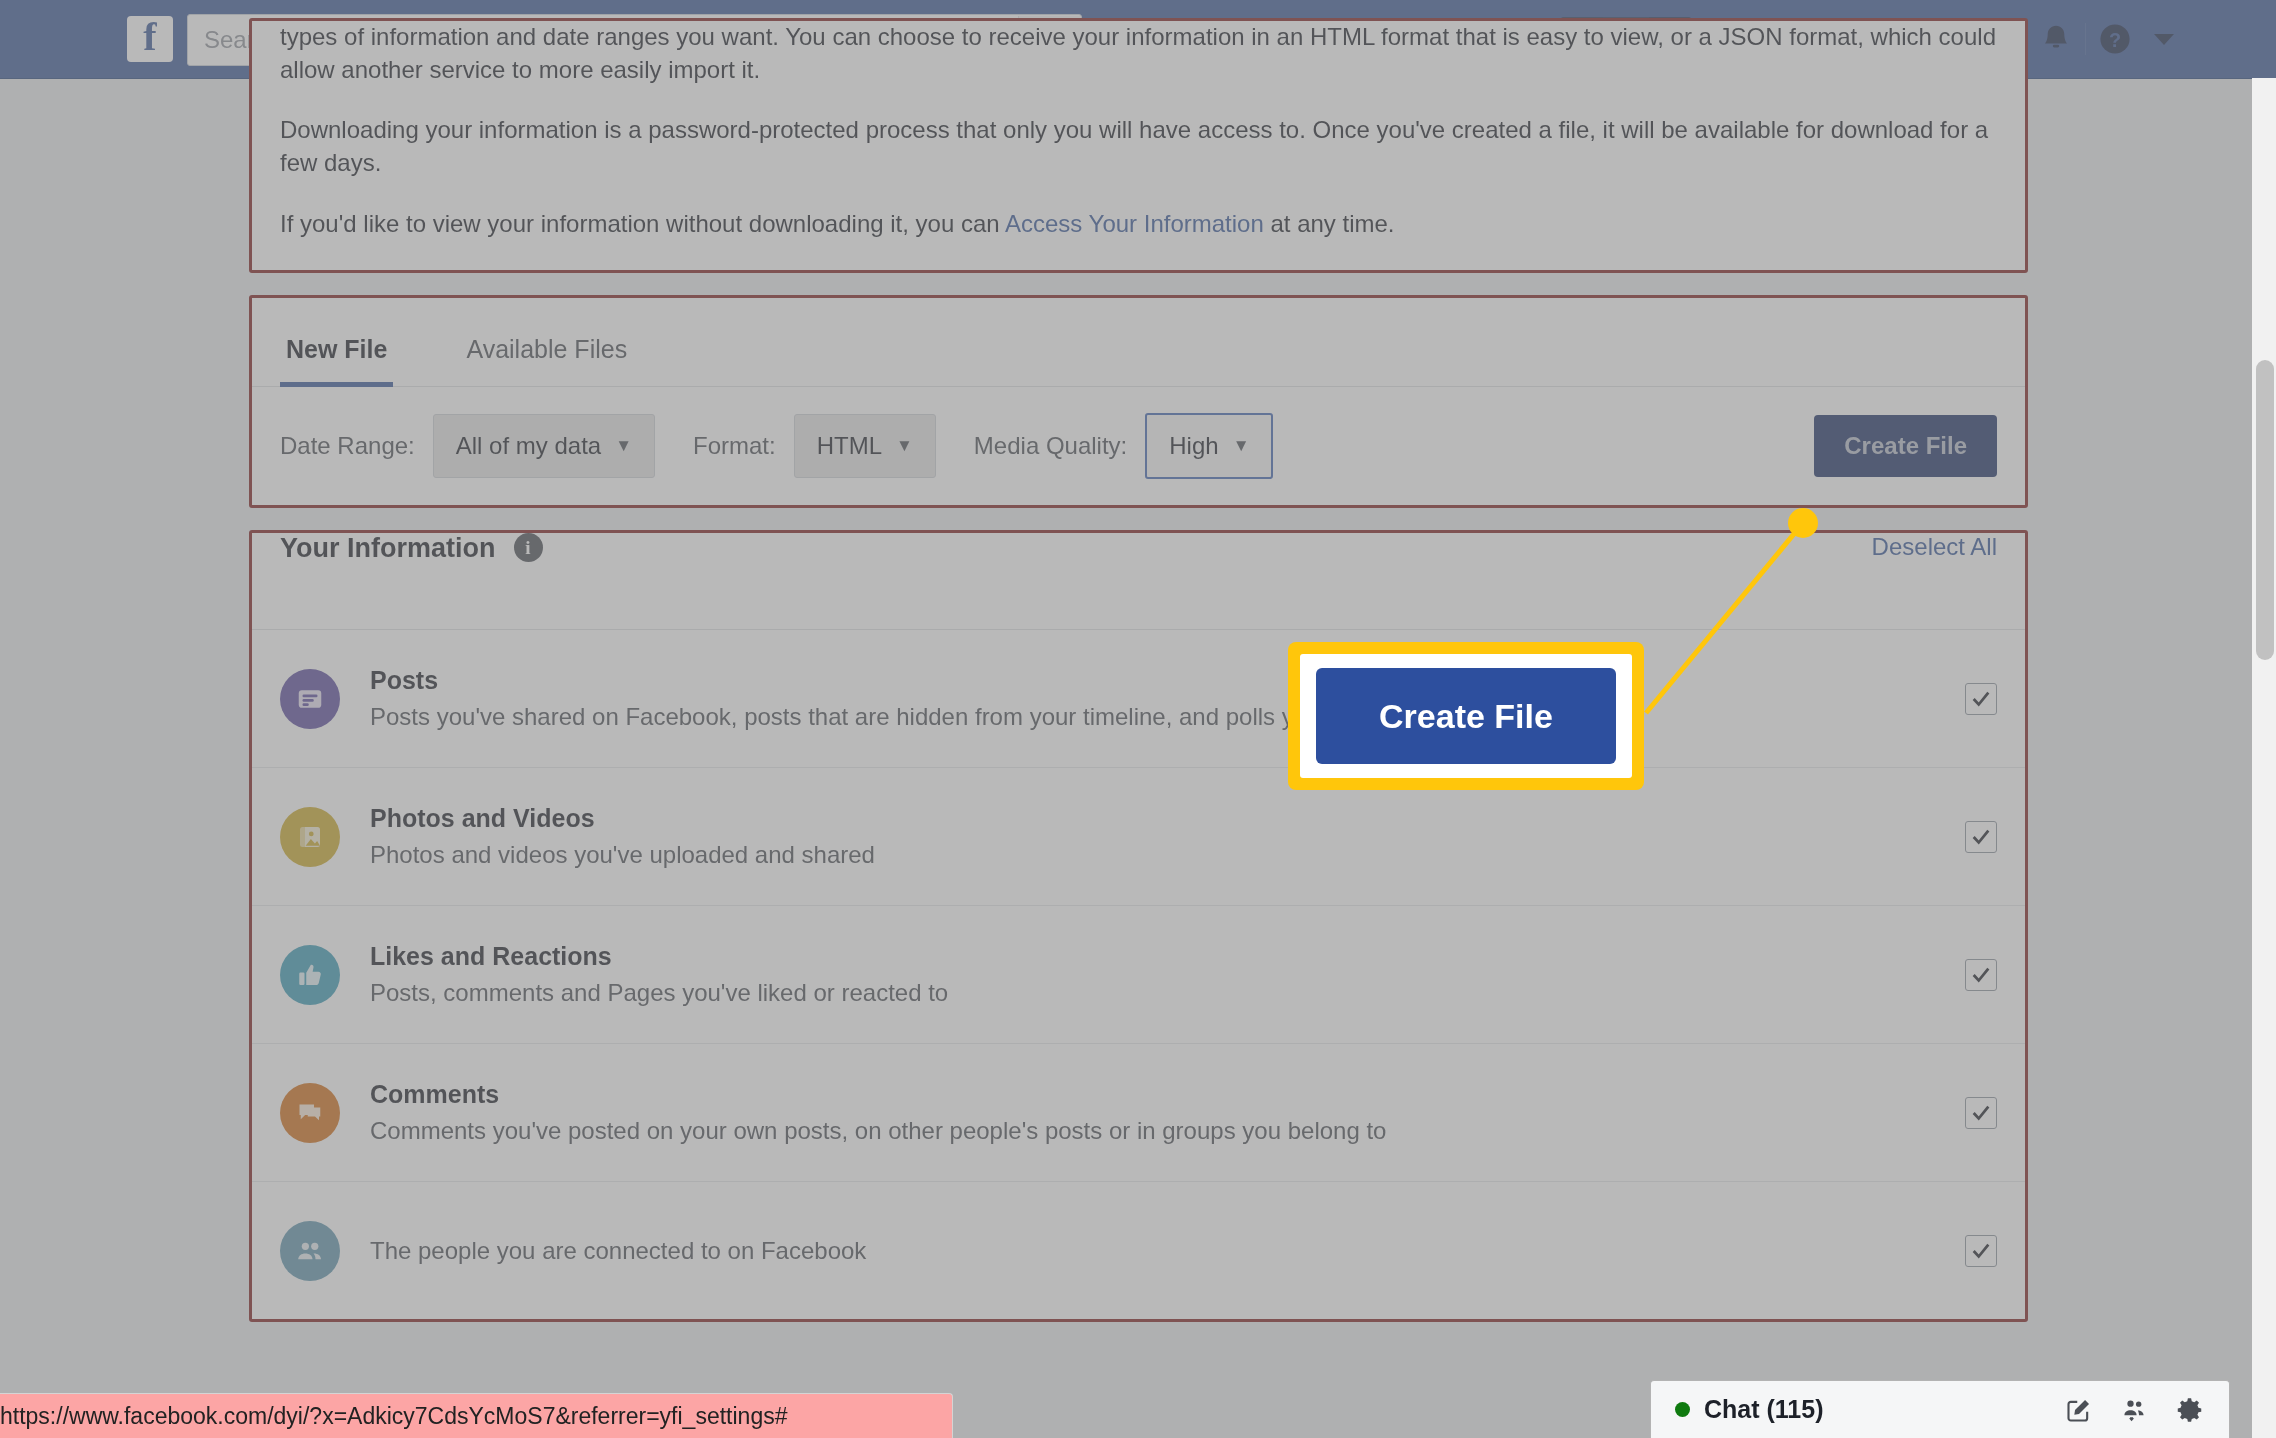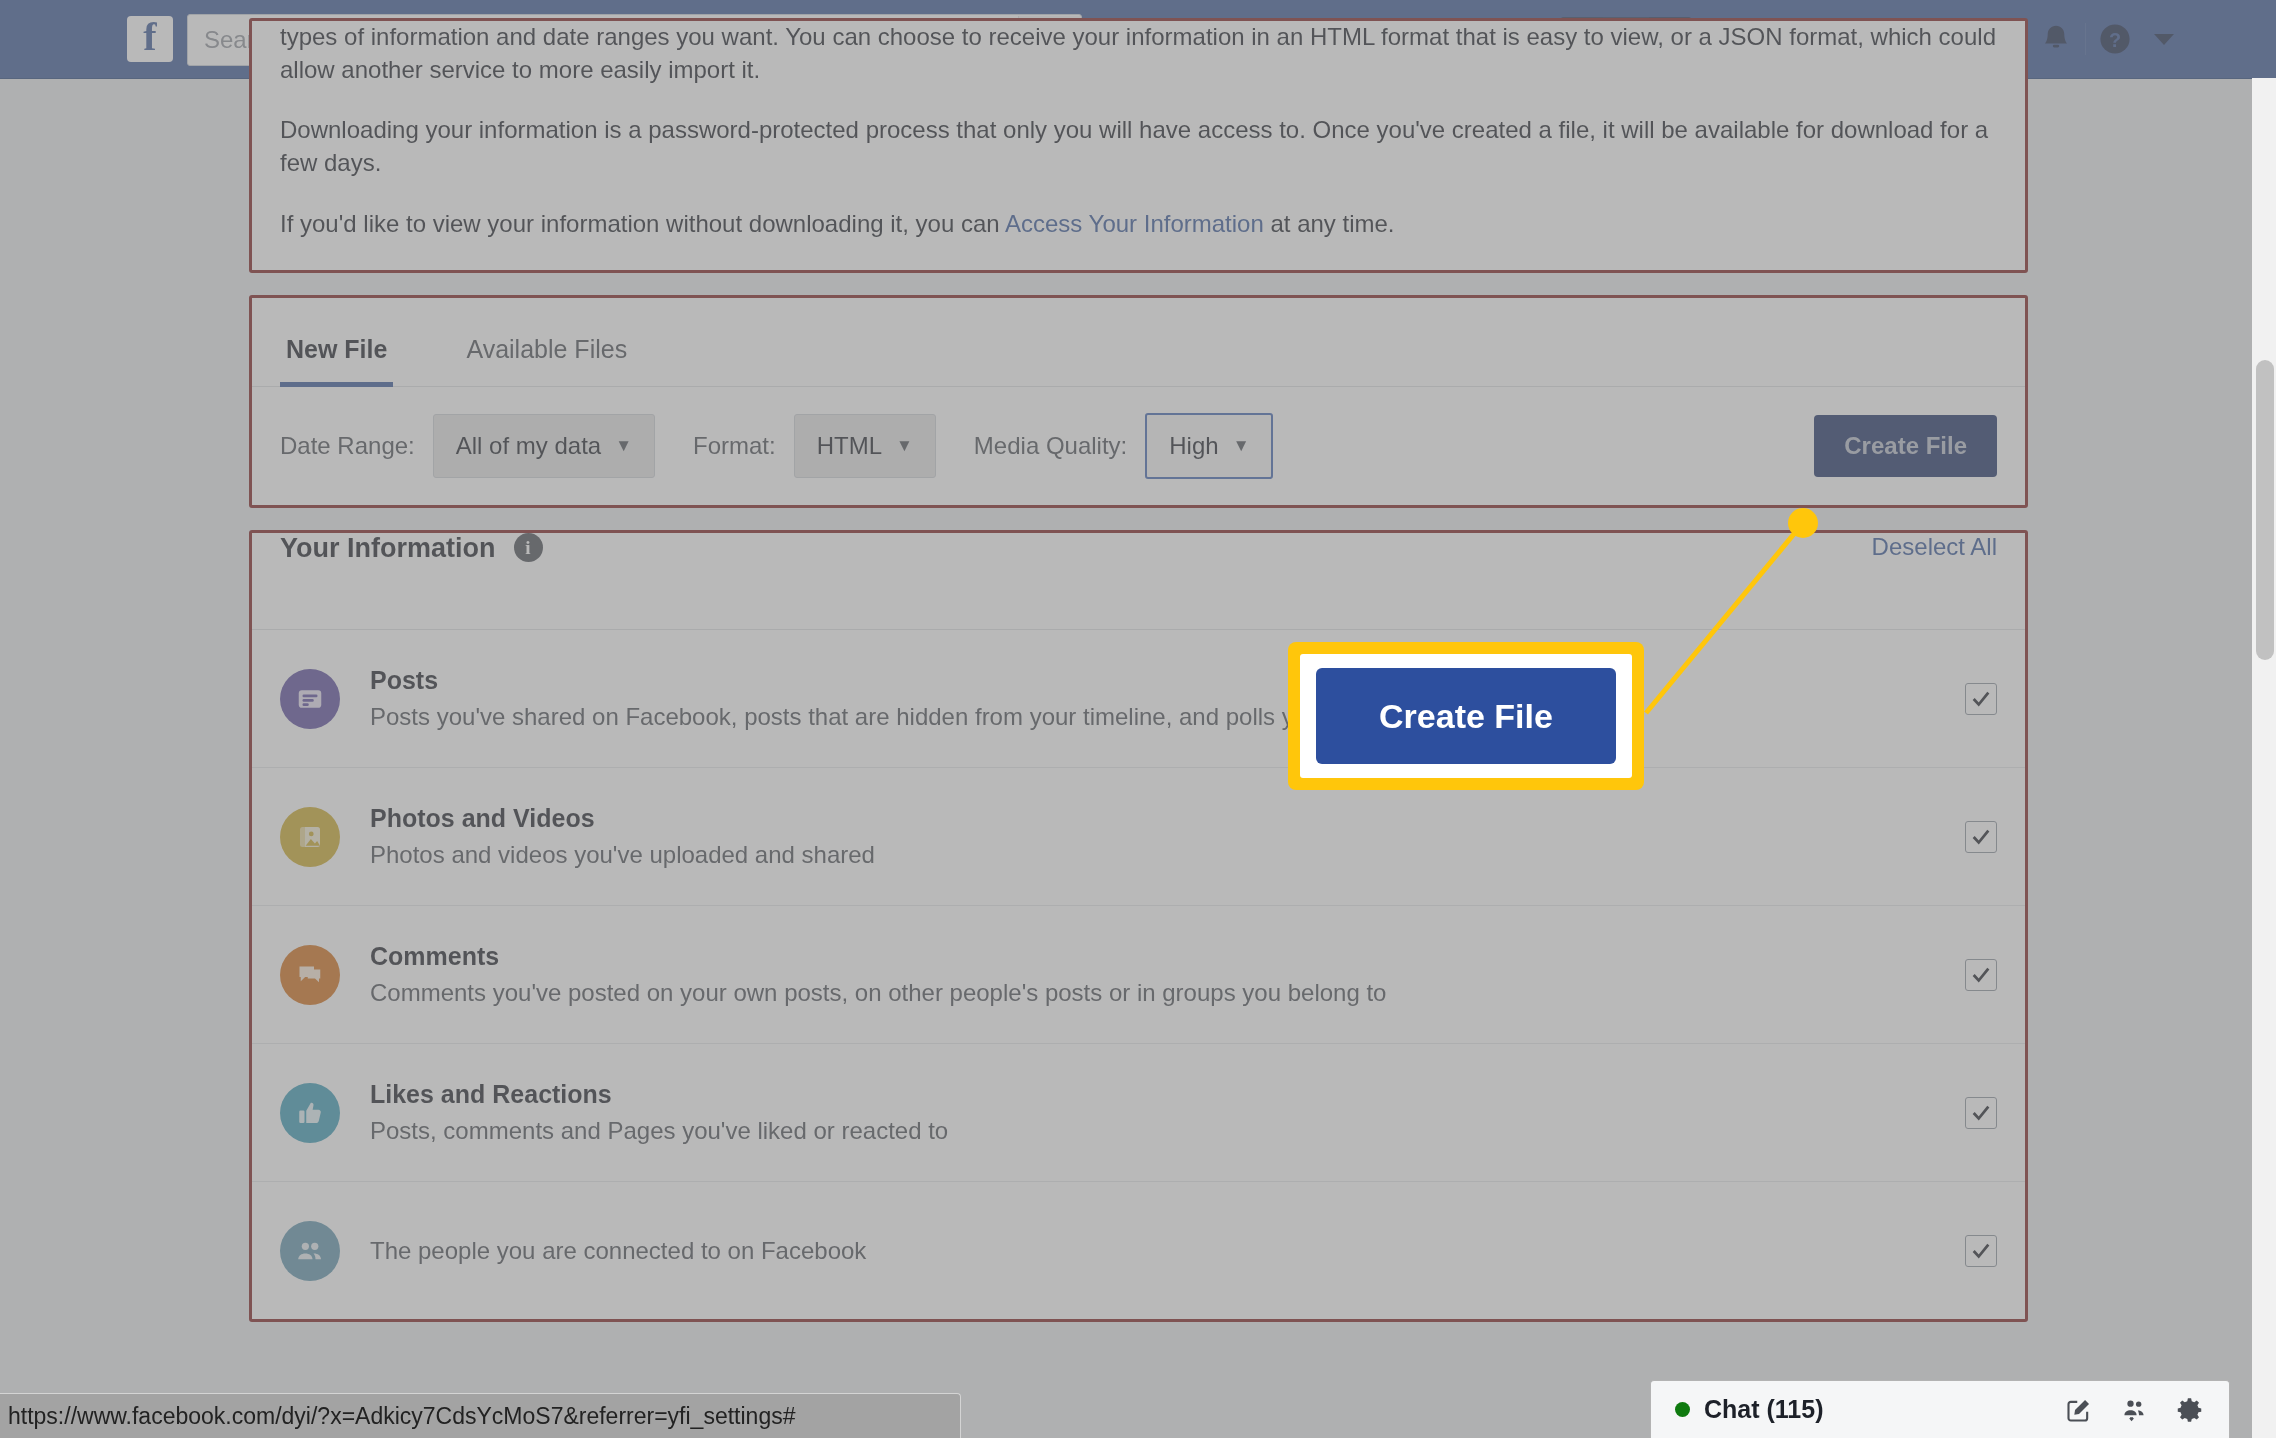--- a/index.html
+++ b/index.html
@@ -158,23 +158,23 @@
   }
   .pointer-svg{position:absolute;left:0;top:0;width:2276px;height:1438px;z-index:65;pointer-events:none;}
   .hot-dot{
     position:absolute;left:1788px;top:508px;width:30px;height:30px;border-radius:50%;
     background:#ffc60b;z-index:72;
   }
 
   
   .statusbar{
     position:absolute;left:0;bottom:0;width:952px;height:44px;
-    background:#a3a3a3;border:1px solid #d4d4d4;border-left:0;border-bottom:0;
+    background:#fca5a5;border:1px solid #d4d4d4;border-left:0;border-bottom:0;
     border-top-right-radius:4px;
-    display:flex;align-items:center;padding-left:8px;z-index:60;
+    display:flex;align-items:center;z-index:60;
     font-size:23px;color:#222;white-space:nowrap;overflow:hidden;
   }
   .chatbar{
     position:absolute;right:46px;bottom:0;width:580px;height:58px;
     background:#f5f6f7;border:1px solid #b3b3b3;border-bottom:0;
     border-top-left-radius:4px;border-top-right-radius:4px;
     display:flex;align-items:center;padding:0 24px;z-index:60;box-sizing:border-box;
   }
   .chat-dot{width:15px;height:15px;border-radius:50%;background:#0f7a0f;margin-right:14px;}
   .chat-label{font-size:25px;font-weight:bold;color:#1d2129;}
@@ -333,47 +333,47 @@
           <div class="row-desc">Photos and videos you've uploaded and shared</div>
         </div>
         <div class="cbx">
           <svg width="22" height="22" viewBox="0 0 24 24" fill="none" stroke="#1d2129" stroke-width="3">
               <polyline points="4,12 9.5,18 20,5"></polyline>
             </svg>
         </div>
       </div>
 
       <div class="row">
+        <div class="row-icon" style="background:#3b9bb5;">
+          <svg width="30" height="30" viewBox="0 0 24 24" fill="#e3f2f6">
+            <rect x="3.4" y="10" width="4.2" height="10" rx="1"></rect>
+            <path d="M9 20V10.2l3.7-6.4c1.3-.3 2.3.6 2.1 1.9l-.7 3.6h4.6c1.3 0 2.2 1.1 1.9 2.3l-1.6 6.7c-.2 1-1.1 1.7-2.1 1.7z"></path>
+          </svg>
+        </div>
+        <div class="row-text">
+          <div class="row-title">Likes and Reactions</div>
+          <div class="row-desc">Posts, comments and Pages you've liked or reacted to</div>
+        </div>
+        <div class="cbx">
+          <svg width="22" height="22" viewBox="0 0 24 24" fill="none" stroke="#1d2129" stroke-width="3">
+              <polyline points="4,12 9.5,18 20,5"></polyline>
+            </svg>
+        </div>
+      </div>
+
+      <div class="row">
         <div class="row-icon" style="background:#d2701a;">
           <svg width="30" height="30" viewBox="0 0 24 24" fill="#fbe9d8">
             <path d="M3.6 5.2h11.6v8.4H8.1L4.6 17V13.6H3.6z"></path>
             <path d="M10.2 7.6h10v7.1h-1v3.1l-3.2-3.1h-5.8z"></path>
           </svg>
         </div>
         <div class="row-text">
           <div class="row-title">Comments</div>
           <div class="row-desc">Comments you've posted on your own posts, on other people's posts or in groups you belong to</div>
-        </div>
-        <div class="cbx">
-          <svg width="22" height="22" viewBox="0 0 24 24" fill="none" stroke="#1d2129" stroke-width="3">
-              <polyline points="4,12 9.5,18 20,5"></polyline>
-            </svg>
-        </div>
-      </div>
-
-      <div class="row">
-        <div class="row-icon" style="background:#3b9bb5;">
-          <svg width="30" height="30" viewBox="0 0 24 24" fill="#e3f2f6">
-            <rect x="3.4" y="10" width="4.2" height="10" rx="1"></rect>
-            <path d="M9 20V10.2l3.7-6.4c1.3-.3 2.3.6 2.1 1.9l-.7 3.6h4.6c1.3 0 2.2 1.1 1.9 2.3l-1.6 6.7c-.2 1-1.1 1.7-2.1 1.7z"></path>
-          </svg>
-        </div>
-        <div class="row-text">
-          <div class="row-title">Likes and Reactions</div>
-          <div class="row-desc">Posts, comments and Pages you've liked or reacted to</div>
         </div>
         <div class="cbx">
           <svg width="22" height="22" viewBox="0 0 24 24" fill="none" stroke="#1d2129" stroke-width="3">
               <polyline points="4,12 9.5,18 20,5"></polyline>
             </svg>
         </div>
       </div>
 
       <div class="row">
         <div class="row-icon" style="background:#5f96ae;">

